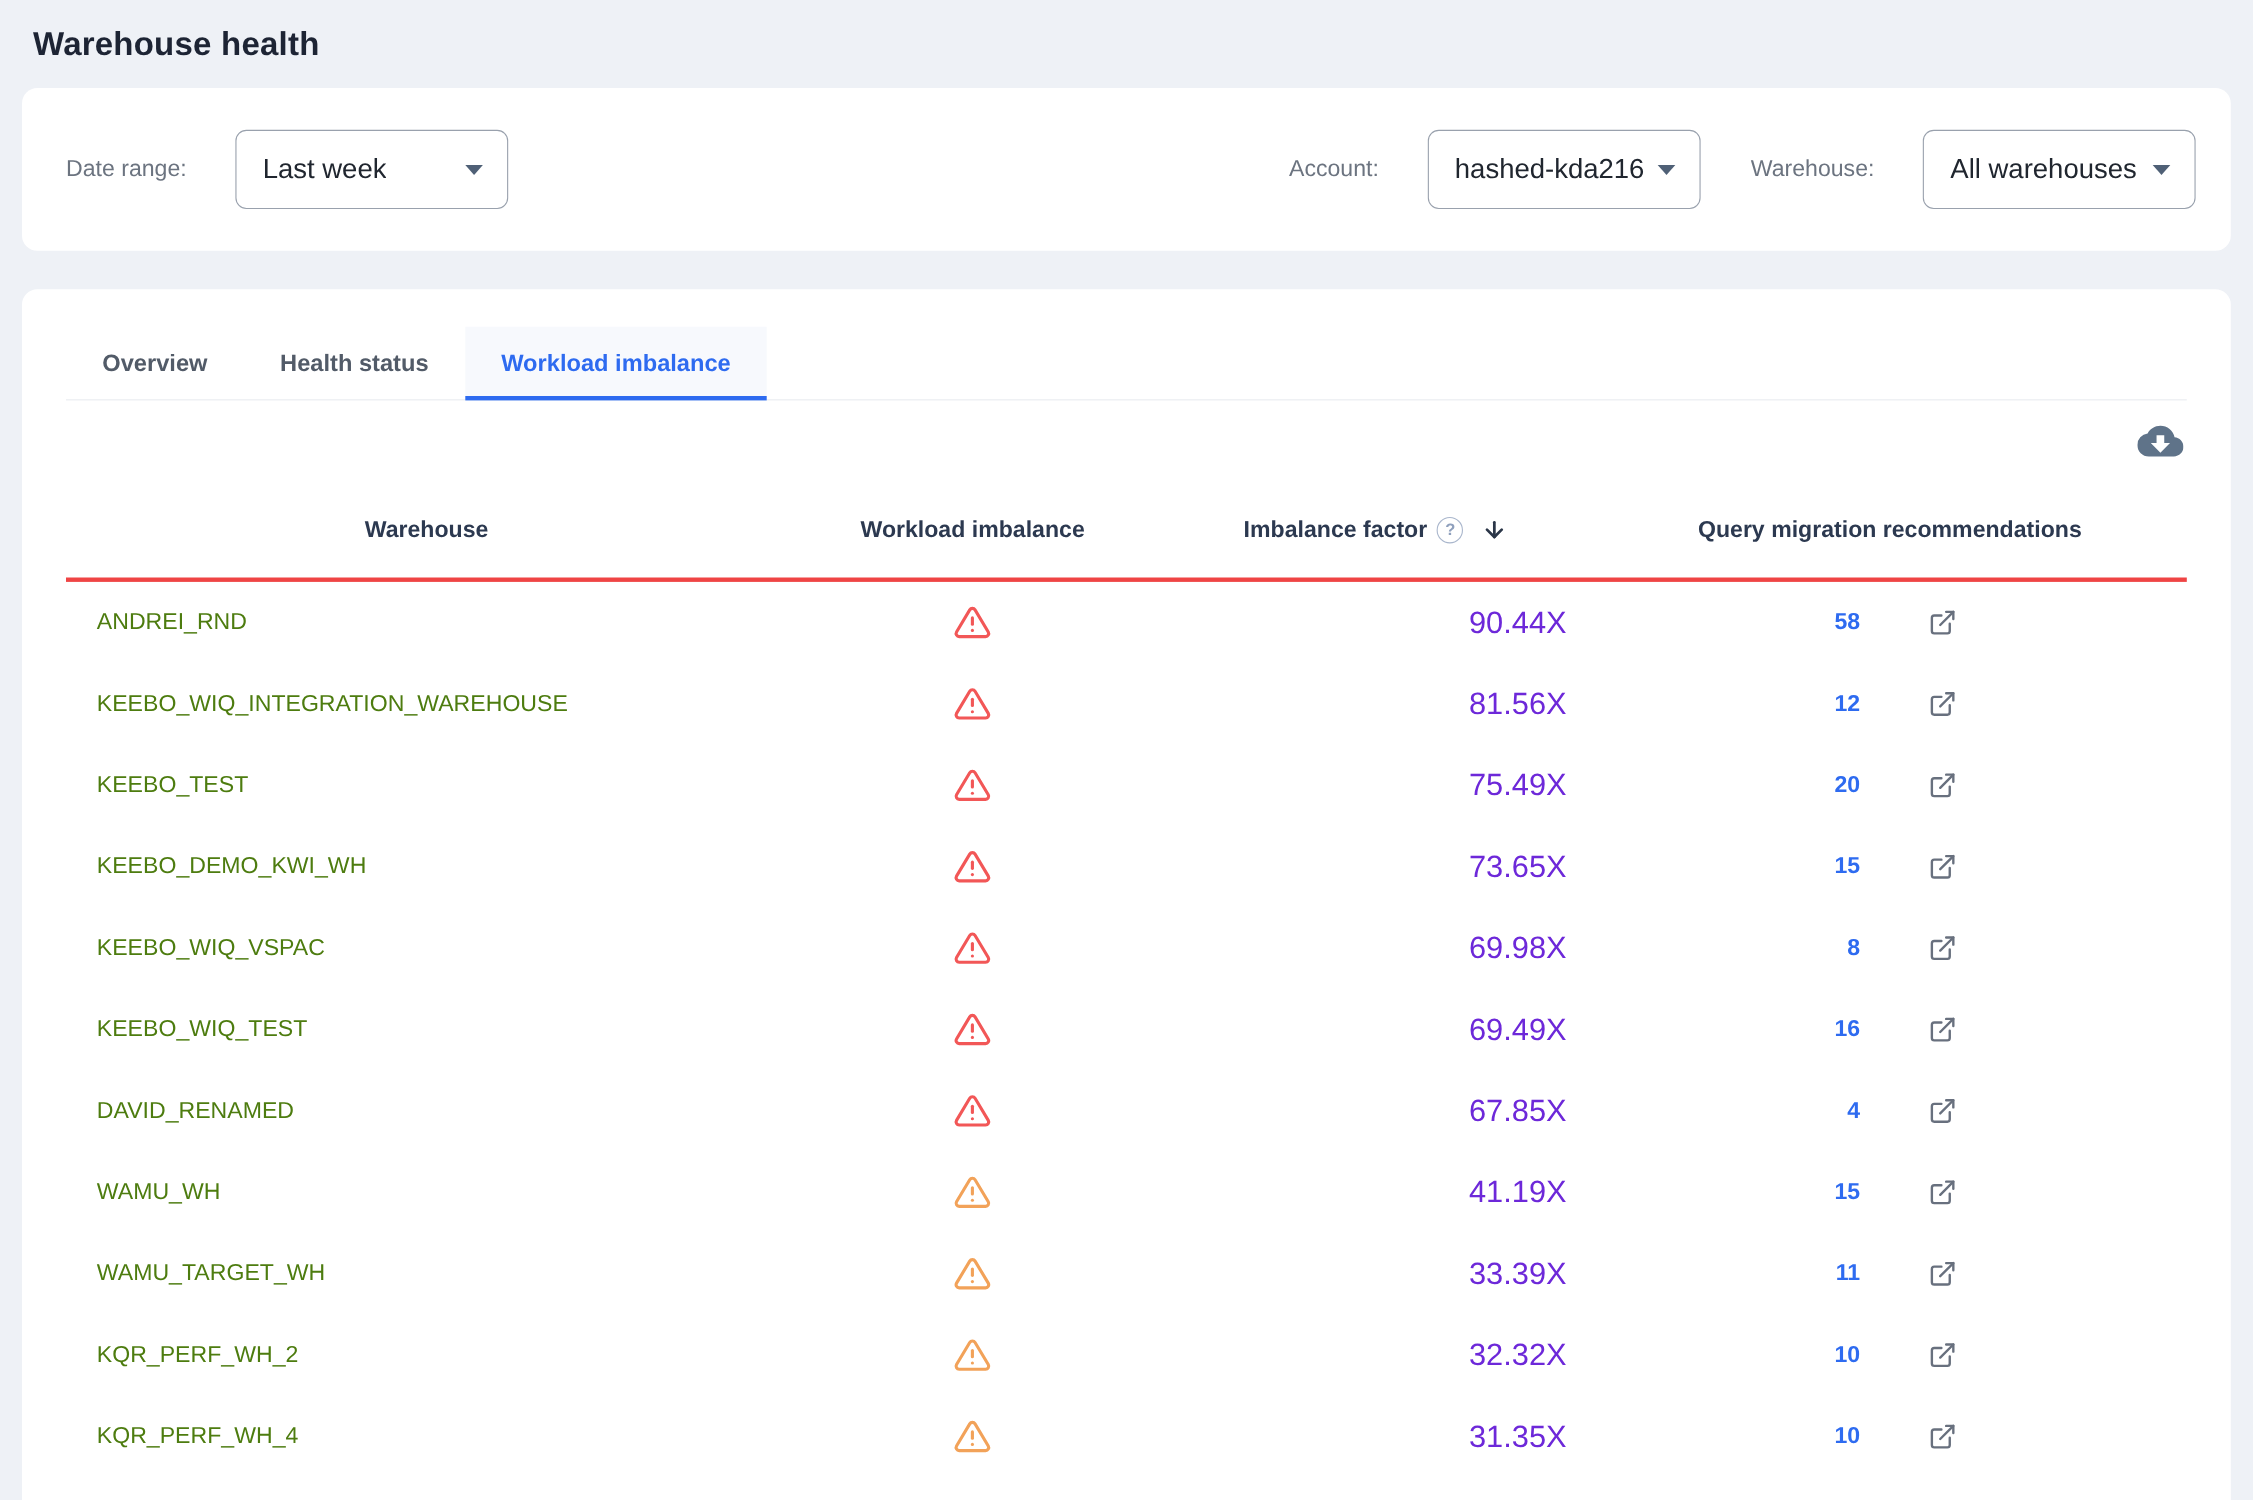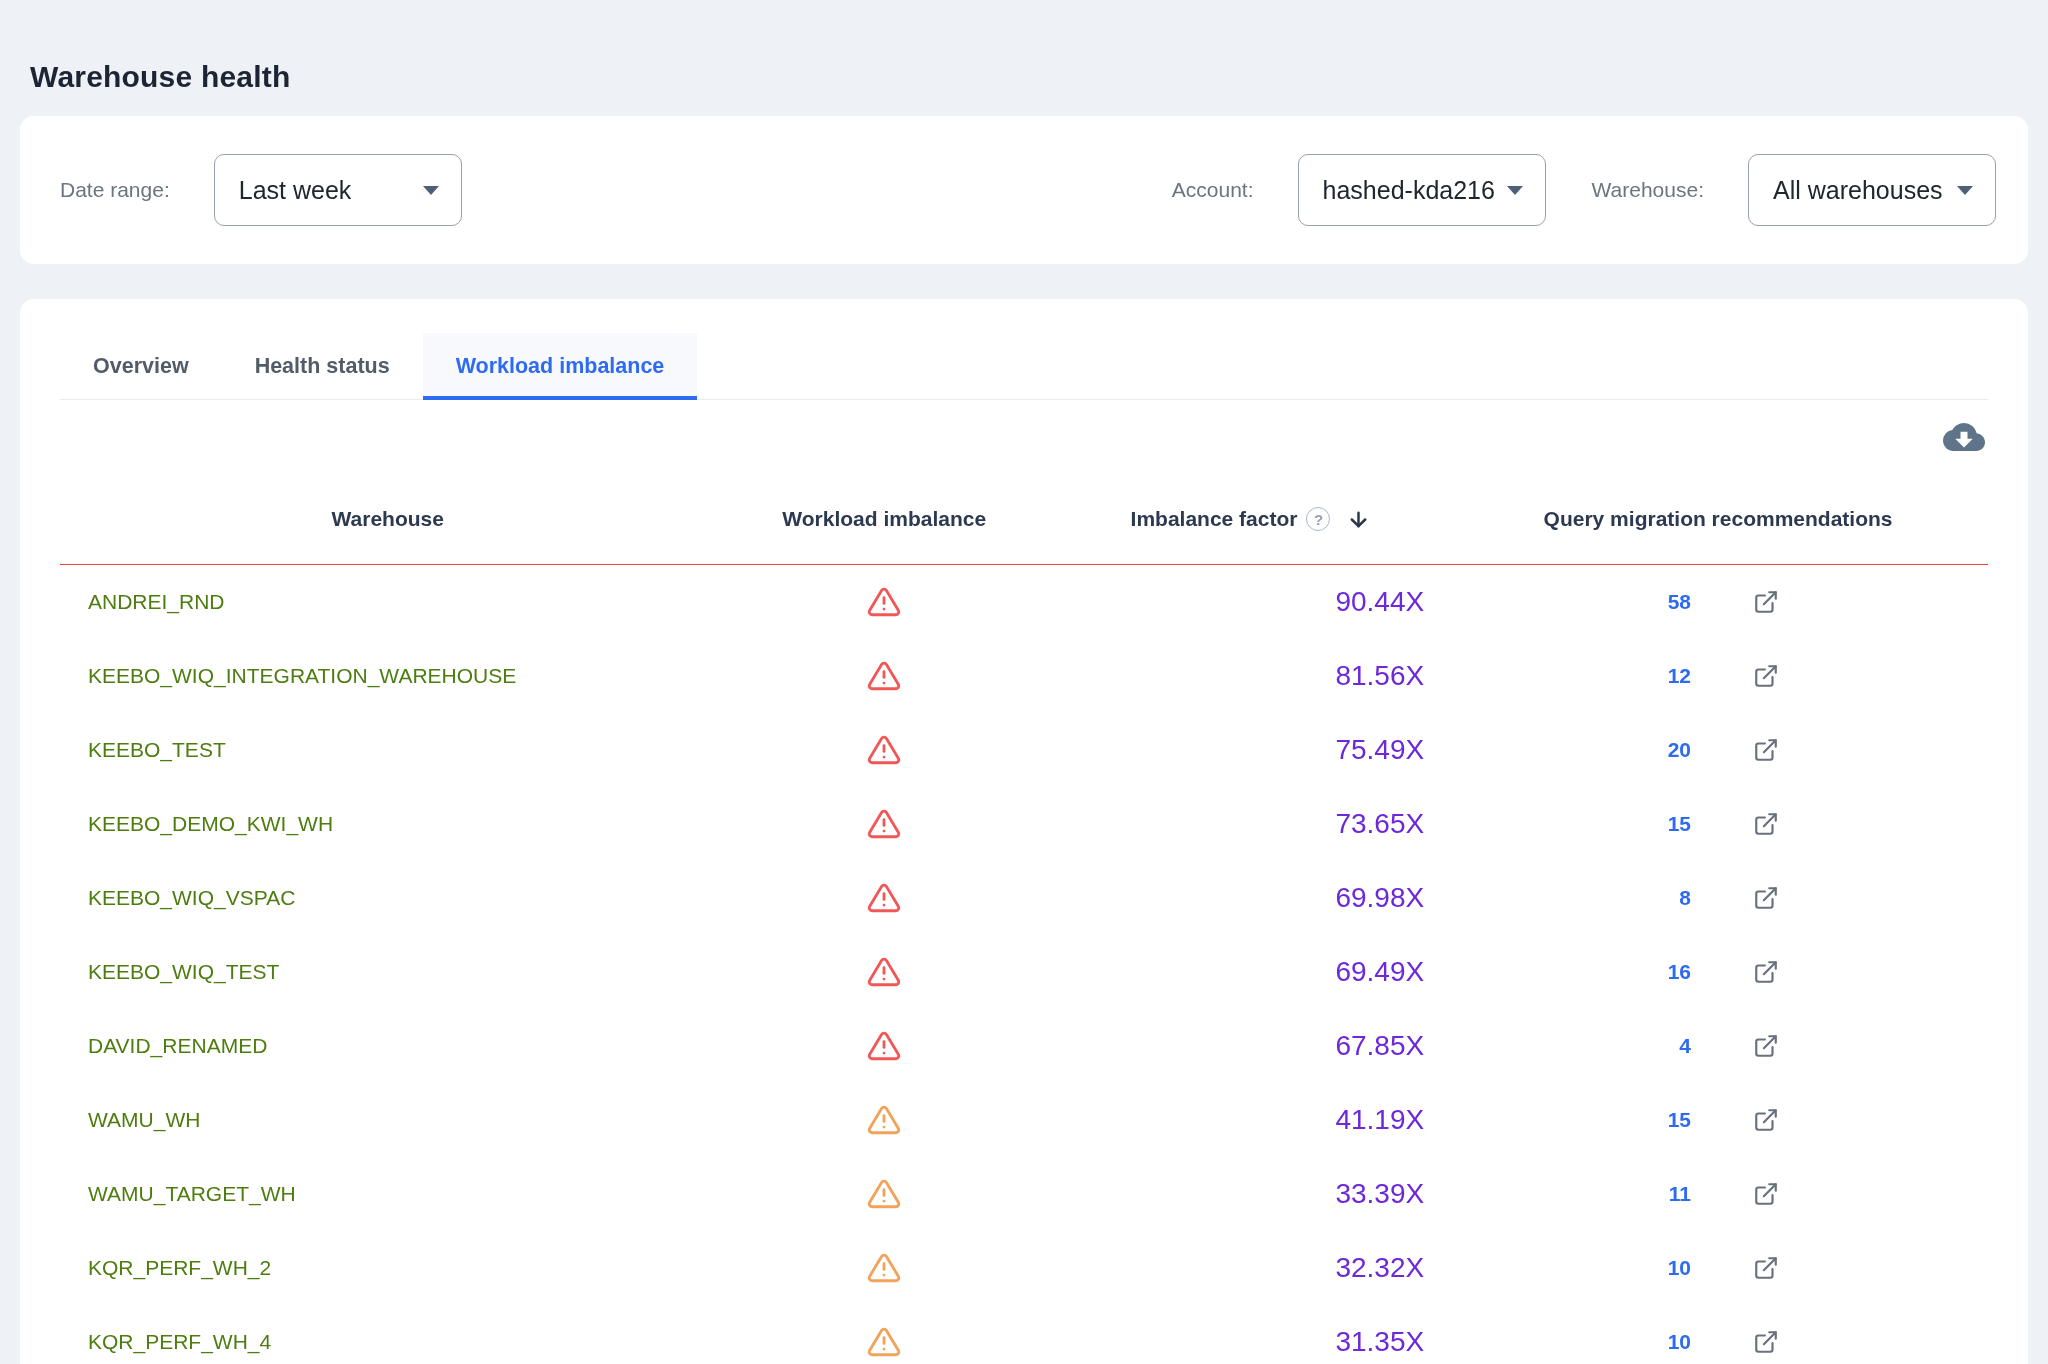--- a/index.html
+++ b/index.html
@@ -1,20 +1,20 @@
 <!DOCTYPE html>
 <html style="--accent: #2e6bf0;"><head>
 <meta charset="utf-8">
 <style>
   * { box-sizing: border-box; margin: 0; padding: 0; }
   html,body { background:#eef1f6; }
   body { font-family:"Liberation Sans", sans-serif; }
   .page { position:relative; width:2048px; height:1364px; background:#eef1f6; overflow:hidden; }
 
-  .page-title { padding:24px 0 0 30px; font-size:30px; font-weight:700; color:#1d2434; letter-spacing:.2px;margin-top:36px; }
+  .page-title { padding:24px 0 0 30px; font-size:30px; font-weight:700; color:#1d2434; letter-spacing:.2px; }
 
   
   .filter-card { margin:22px 20px 0 20px; height:148px; background:#fff; border-radius:14px;
     display:flex; align-items:center; justify-content:space-between; padding:0 32px 0 40px; }
   .filter-group { display:flex; align-items:center;gap:30px; }
   .filter-label { color:#6c7480; font-size:21px; margin-right:14px; white-space:nowrap; }
   .select { width:248px; height:72px; border:1px solid #99a1ad; border-radius:10px; background:#fff;
     display:flex; align-items:center; justify-content:space-between; padding:0 22px 0 24px; cursor:pointer; }
   .select-value { font-size:25px; color:#20262f; white-space:nowrap; overflow:hidden; }
   .caret { width:0; height:0; border-left:8px solid transparent; border-right:8px solid transparent;
@@ -30,21 +30,21 @@
     font-family:inherit; font-size:21.5px; font-weight:700; color:#525b68; cursor:pointer; position:relative; }
   .tab.active { color:var(--accent,#2e6bf0); background:#f7f9fd; }
   .tab.active::after { content:""; position:absolute; left:0; right:0; bottom:-1px; height:4px; background:var(--accent,#2e6bf0); }
 
   .toolbar { height:74px; display:flex; align-items:center; justify-content:flex-end; padding-right:40px; }
   .icon-btn { background:none; border:none; cursor:pointer; width:48px; height:48px;
     display:flex; align-items:center; justify-content:center; color:#5f7389; }
   .icon-btn svg { width:42px; height:42px; }
 
   .grid { display:grid; grid-template-columns:34% 17.5% 20.5% 28%; align-items:center; margin:0 40px; }
-  .thead { height:91px; border-bottom:1px solid #ef4444; }
+  .thead { height:91px; border-bottom:4px solid #ef4444; }
   .th { font-size:21px; font-weight:700; color:#2c3950; text-align:center; background:none; border:none;
     font-family:inherit; display:flex; align-items:center; justify-content:center; }
   .th.sortable { cursor:pointer; }
   .help-badge { width:24px; height:24px; border:1.5px solid #a9b6cc; border-radius:50%; color:#8fa0bd;
     font-size:15px; font-weight:700; display:inline-flex; align-items:center; justify-content:center;
     margin-left:9px; cursor:pointer; }
   .sort-arrow { width:23px; height:23px; color:#2b3648; margin-left:17px; }
 
   .trow { height:74px; }
   .cell-warehouse { font-size:21px; color:#4d7c0f; padding-left:28px; text-align:left; overflow:hidden; white-space:nowrap; }

